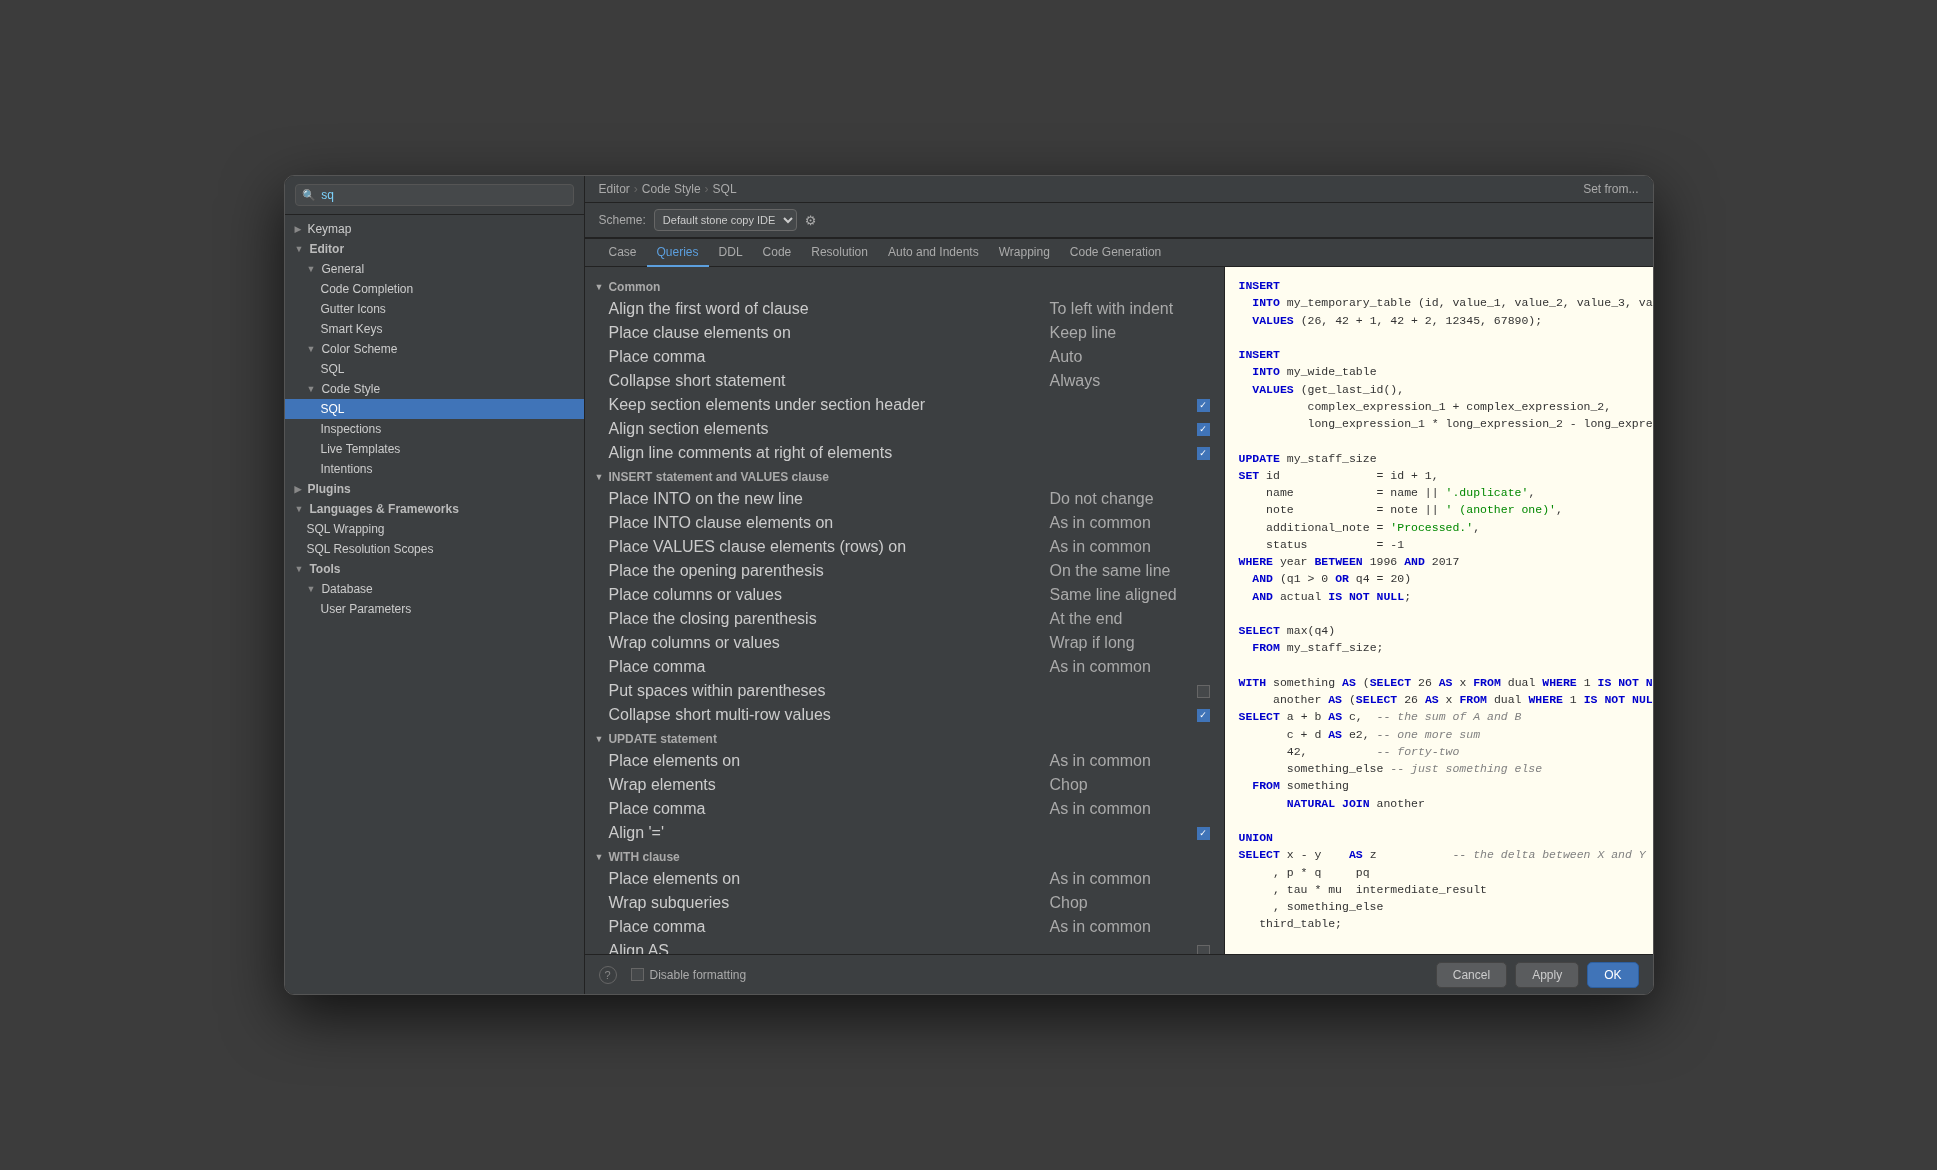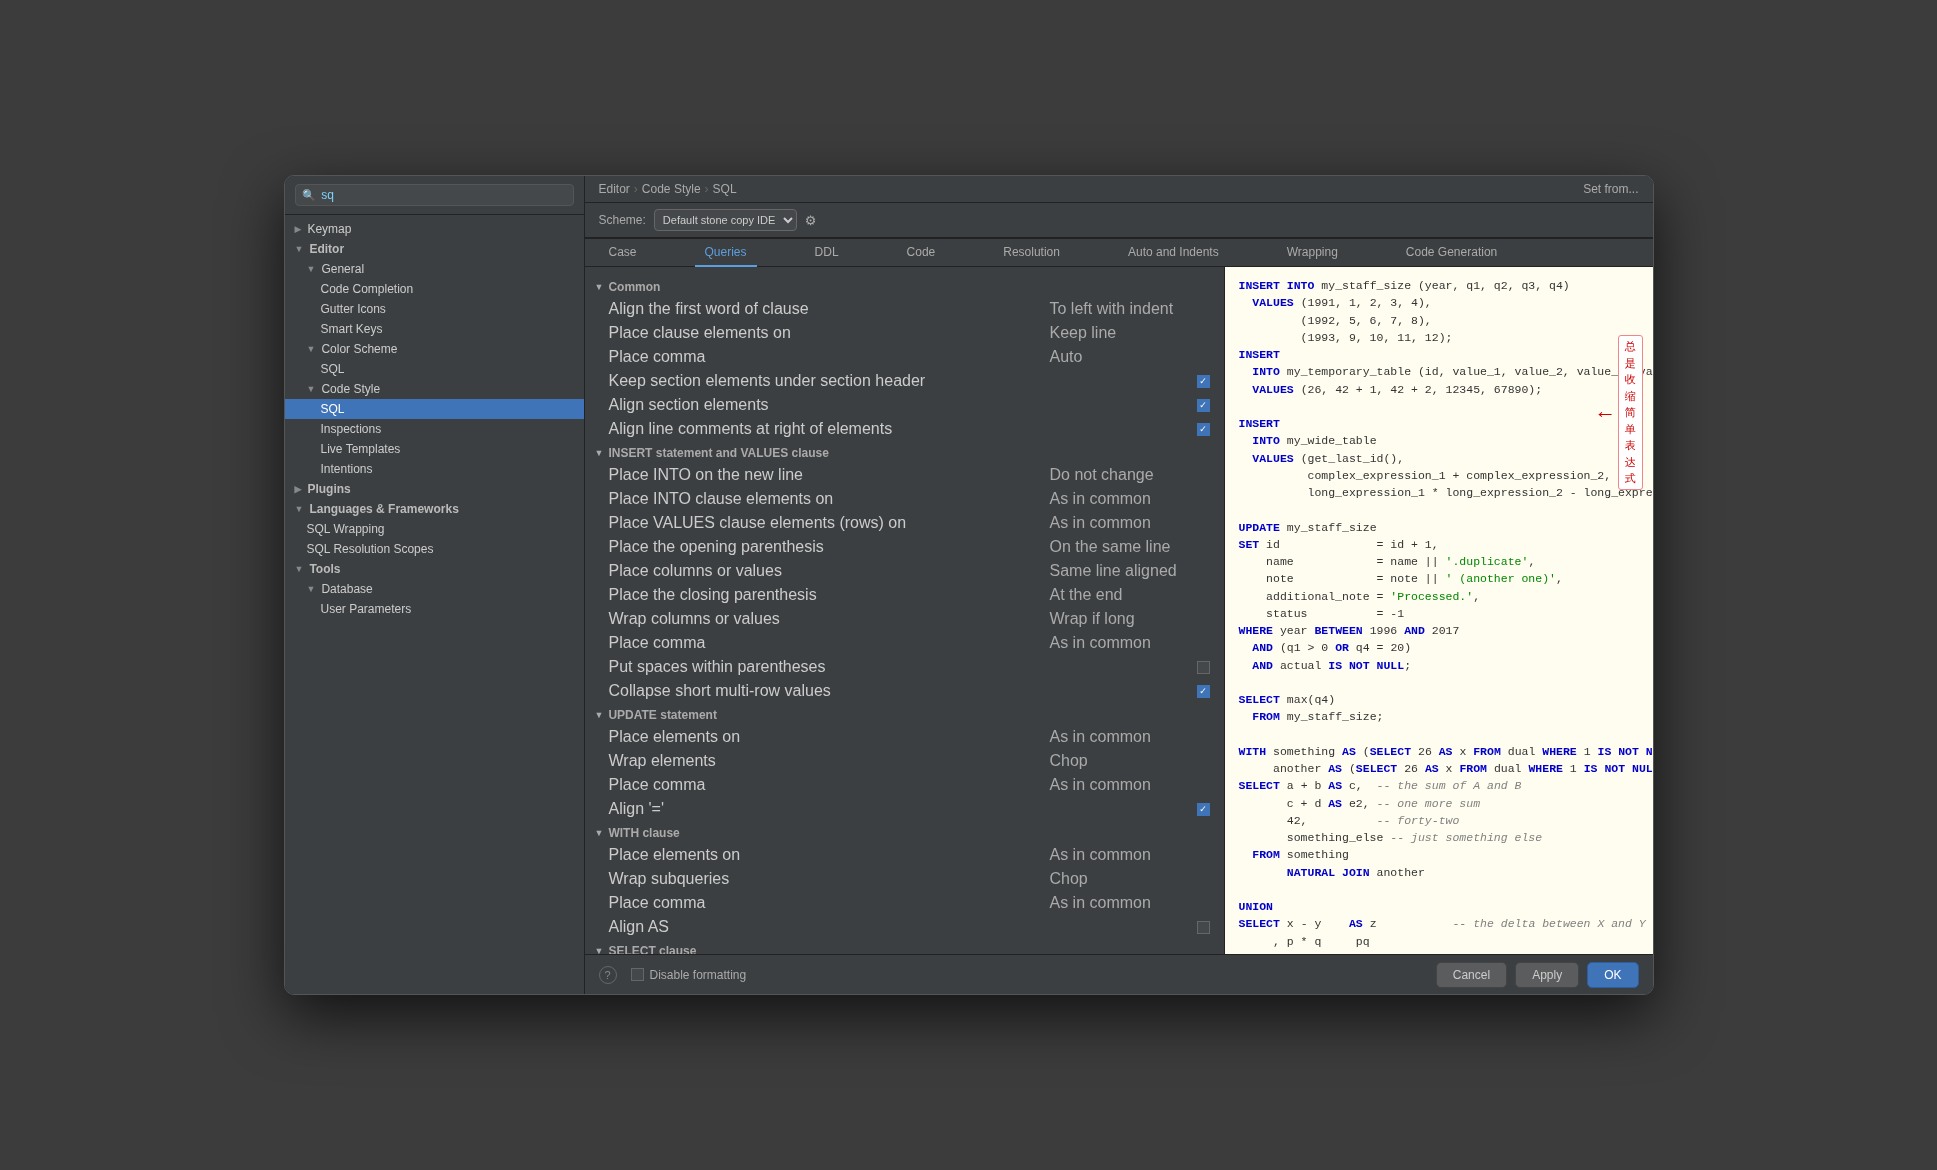--- a/index.html
+++ b/index.html
@@ -149,21 +149,20 @@
       color: #5c9fde;
       cursor: pointer;
       font-size: 12px;
       margin-left: auto;
     }
     .tabs-row {
       display: flex;
       border-bottom: 1px solid #222;
       background: #3c3f41;
       padding: 0 14px;
-      gap: 48px;
     }
     .tab {
       padding: 6px 10px;
       font-size: 12px;
       color: #aaa;
       cursor: pointer;
       border-bottom: 2px solid transparent;
       margin-bottom: -1px;
     }
     .tab.active { color: #5c9fde; border-bottom: 2px solid #5c9fde; }
@@ -443,20 +442,24 @@
           </div>
           <div class="setting-row">
             <span class="setting-label">Place clause elements on</span>
             <span class="setting-value">Keep line</span>
           </div>
           <div class="setting-row">
             <span class="setting-label">Place comma</span>
             <span class="setting-value">Auto</span>
           </div>
           <div class="setting-row">
+            <span class="setting-label">Collapse short statement</span>
+            <span class="setting-value">Always</span>
+          </div>
+          <div class="setting-row">
             <span class="setting-label">Keep section elements under section header</span>
             <div class="setting-check checked"></div>
           </div>
           <div class="setting-row">
             <span class="setting-label">Align section elements</span>
             <div class="setting-check checked"></div>
           </div>
           <div class="setting-row">
             <span class="setting-label">Align line comments at right of elements</span>
             <div class="setting-check checked"></div>
@@ -562,30 +565,20 @@
             <span class="setting-value">Chop</span>
           </div>
           <div class="setting-row">
             
             
           </div>
 
         </div>
 
         <div class="code-preview">
-          <div style="position:relative;">
-            <pre><span class="kw">INSERT INTO</span> my_staff_size (year, q1, q2, q3, q4)
-  <span class="kw">VALUES</span> (1991, 1, 2, 3, 4),
-         (1992, 5, 6, 7, 8),
-         (1993, 9, 10, 11, 12);</pre>
-            <div style="position:absolute; top:58px; left:360px; display:flex; align-items:center; gap:6px;">
-              <span style="color:#cc0000; font-size:22px; font-weight:bold;">←</span>
-              <span style="background:#fff; border:1px solid #e88; border-radius:3px; padding:2px 6px; font-size:11px; color:#cc0000; font-family:sans-serif;">总是收缩简单表达式</span>
-            </div>
-          </div>
           <pre><span class="kw">INSERT</span>
   <span class="kw">INTO</span> my_temporary_table (id, value_1, value_2, value_3, value_4)
   <span class="kw">VALUES</span> (26, 42 + 1, 42 + 2, 12345, 67890);
 
 <span class="kw">INSERT</span>
   <span class="kw">INTO</span> my_wide_table
   <span class="kw">VALUES</span> (get_last_id(),
           complex_expression_1 + complex_expression_2,
           long_expression_1 * long_expression_2 - long_expression_3);
 

